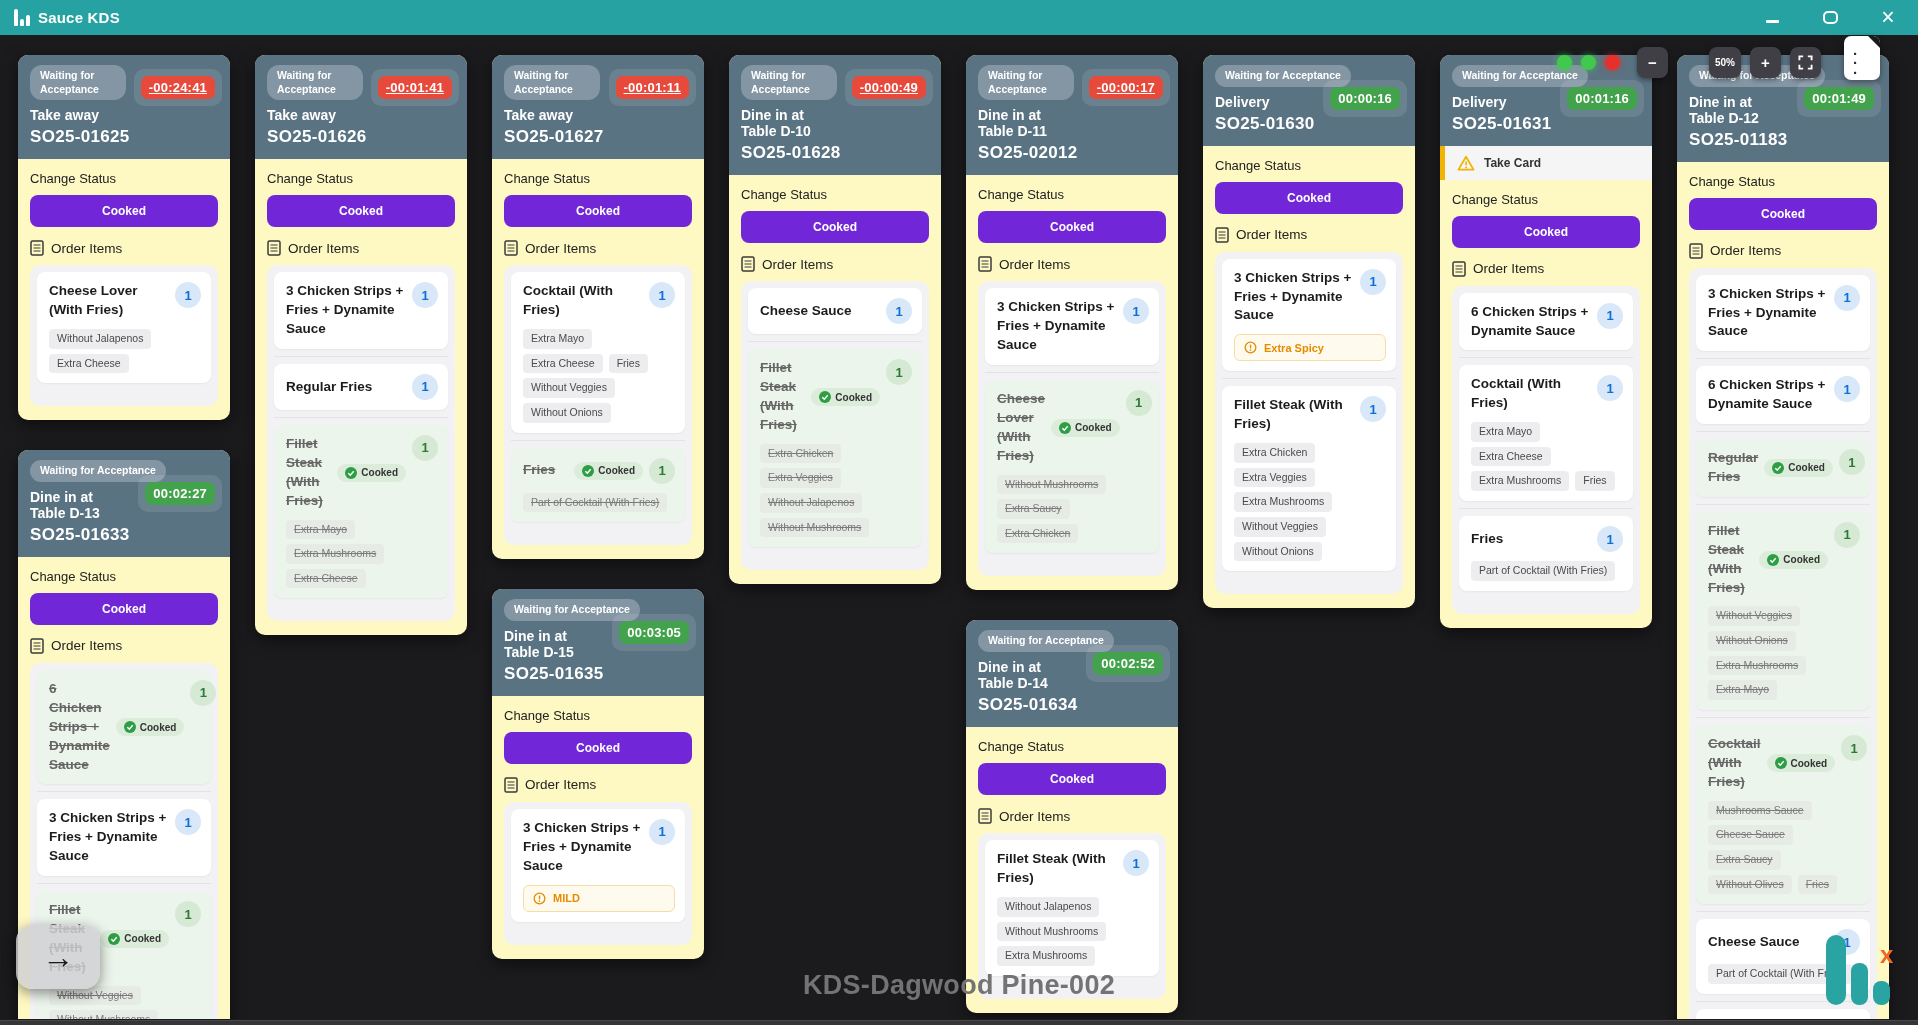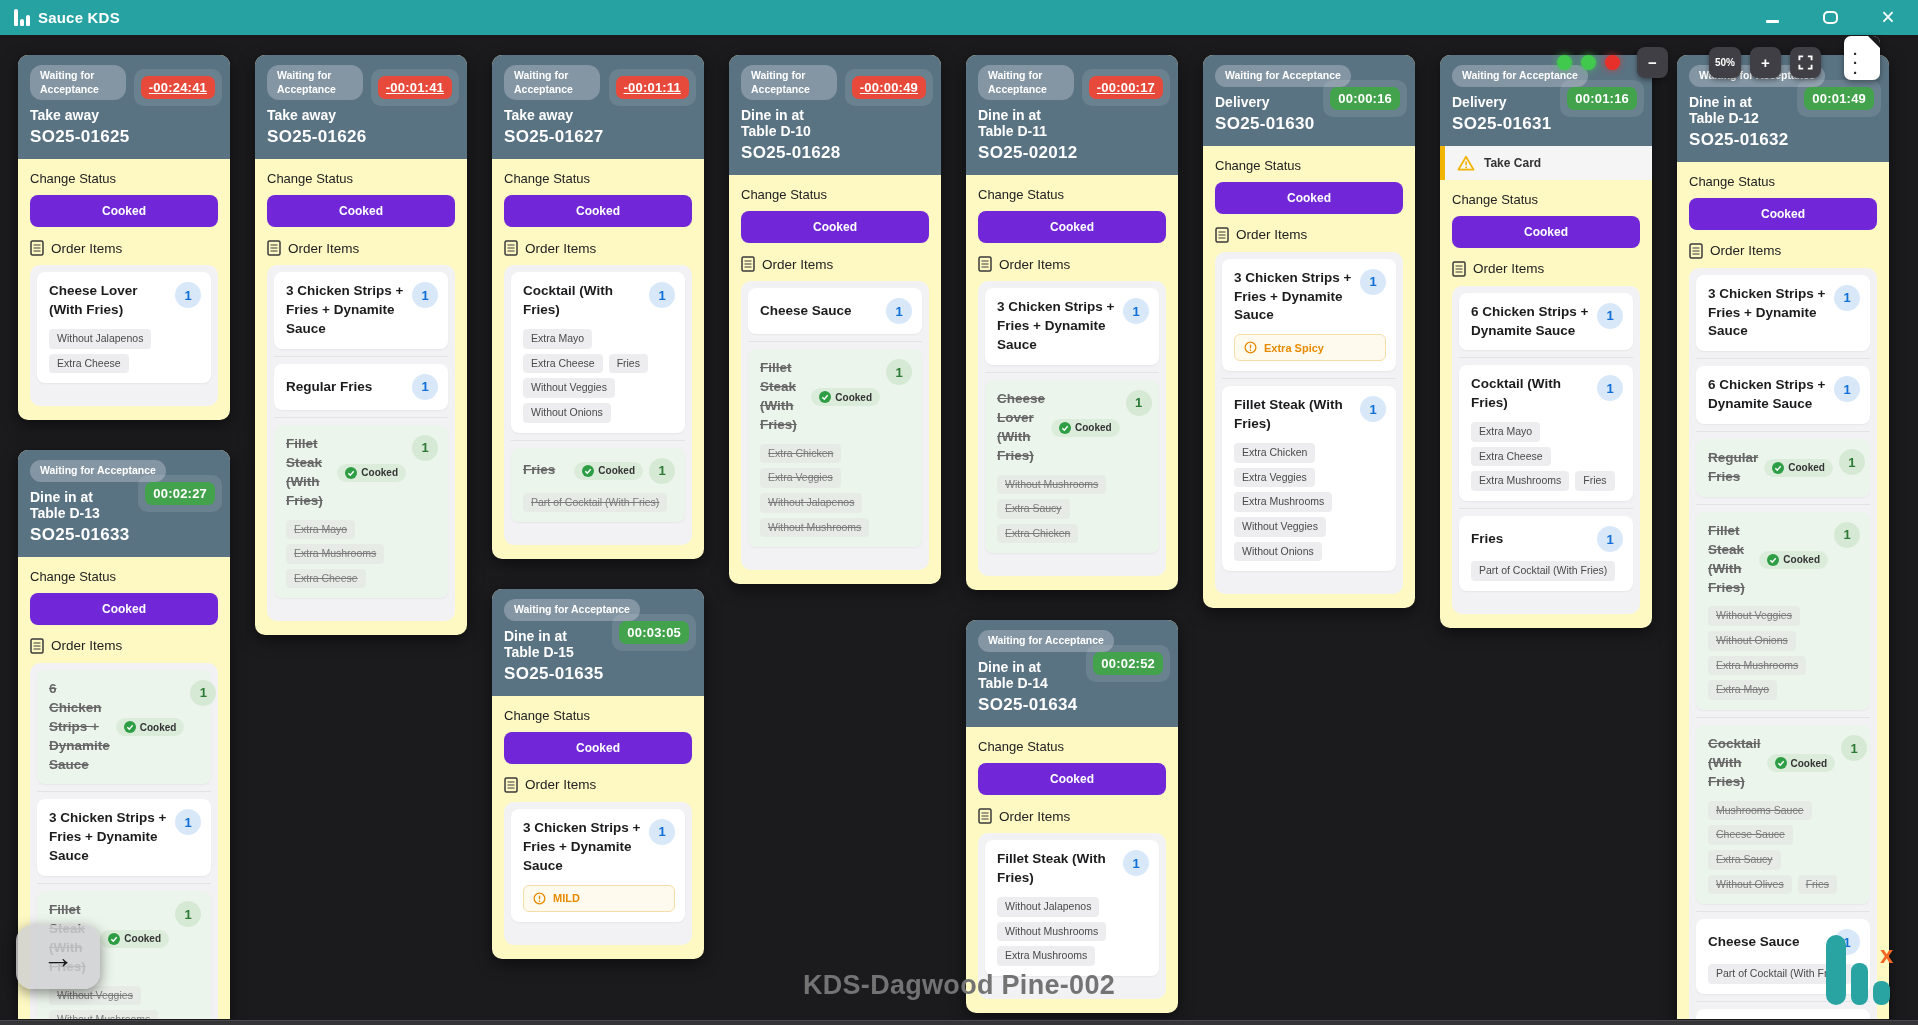--- a/index.html
+++ b/index.html
@@ -631,21 +631,21 @@
                 </div>
               </div>
             </div>
           </div>
         </article>
       </div>
       <div class="col">
         <article class="card ontime">
           <header class="card-head"><span class="status-pill">Waiting for Acceptance</span><div class="timer-well">
               <span class="timer-pill">00:01:49</span>
-            </div><div class="order-type">Dine in at Table D-12</div><div class="order-no">SO25-01632</div></header>
+            </div><div class="order-type">Dine in at Table D-12</div><div class="order-no">SO25-01183</div></header>
           <div class="card-body">
             <div class="section-label">Change Status</div>
             <button class="cooked-btn">Cooked</button>
             <div class="items-label-row">
               <svg width="14" height="16" viewBox="0 0 14 16">
                 <rect x="1" y="1" width="12" height="14" rx="1.5" fill="none" stroke="#3a3a3a" stroke-width="1.5"></rect>
                 <path d="M3.5 5 H10.5 M3.5 8 H10.5 M3.5 11 H10.5" stroke="#3a3a3a" stroke-width="1.2"></path>
               </svg>
               <span>Order Items</span>
             </div>

